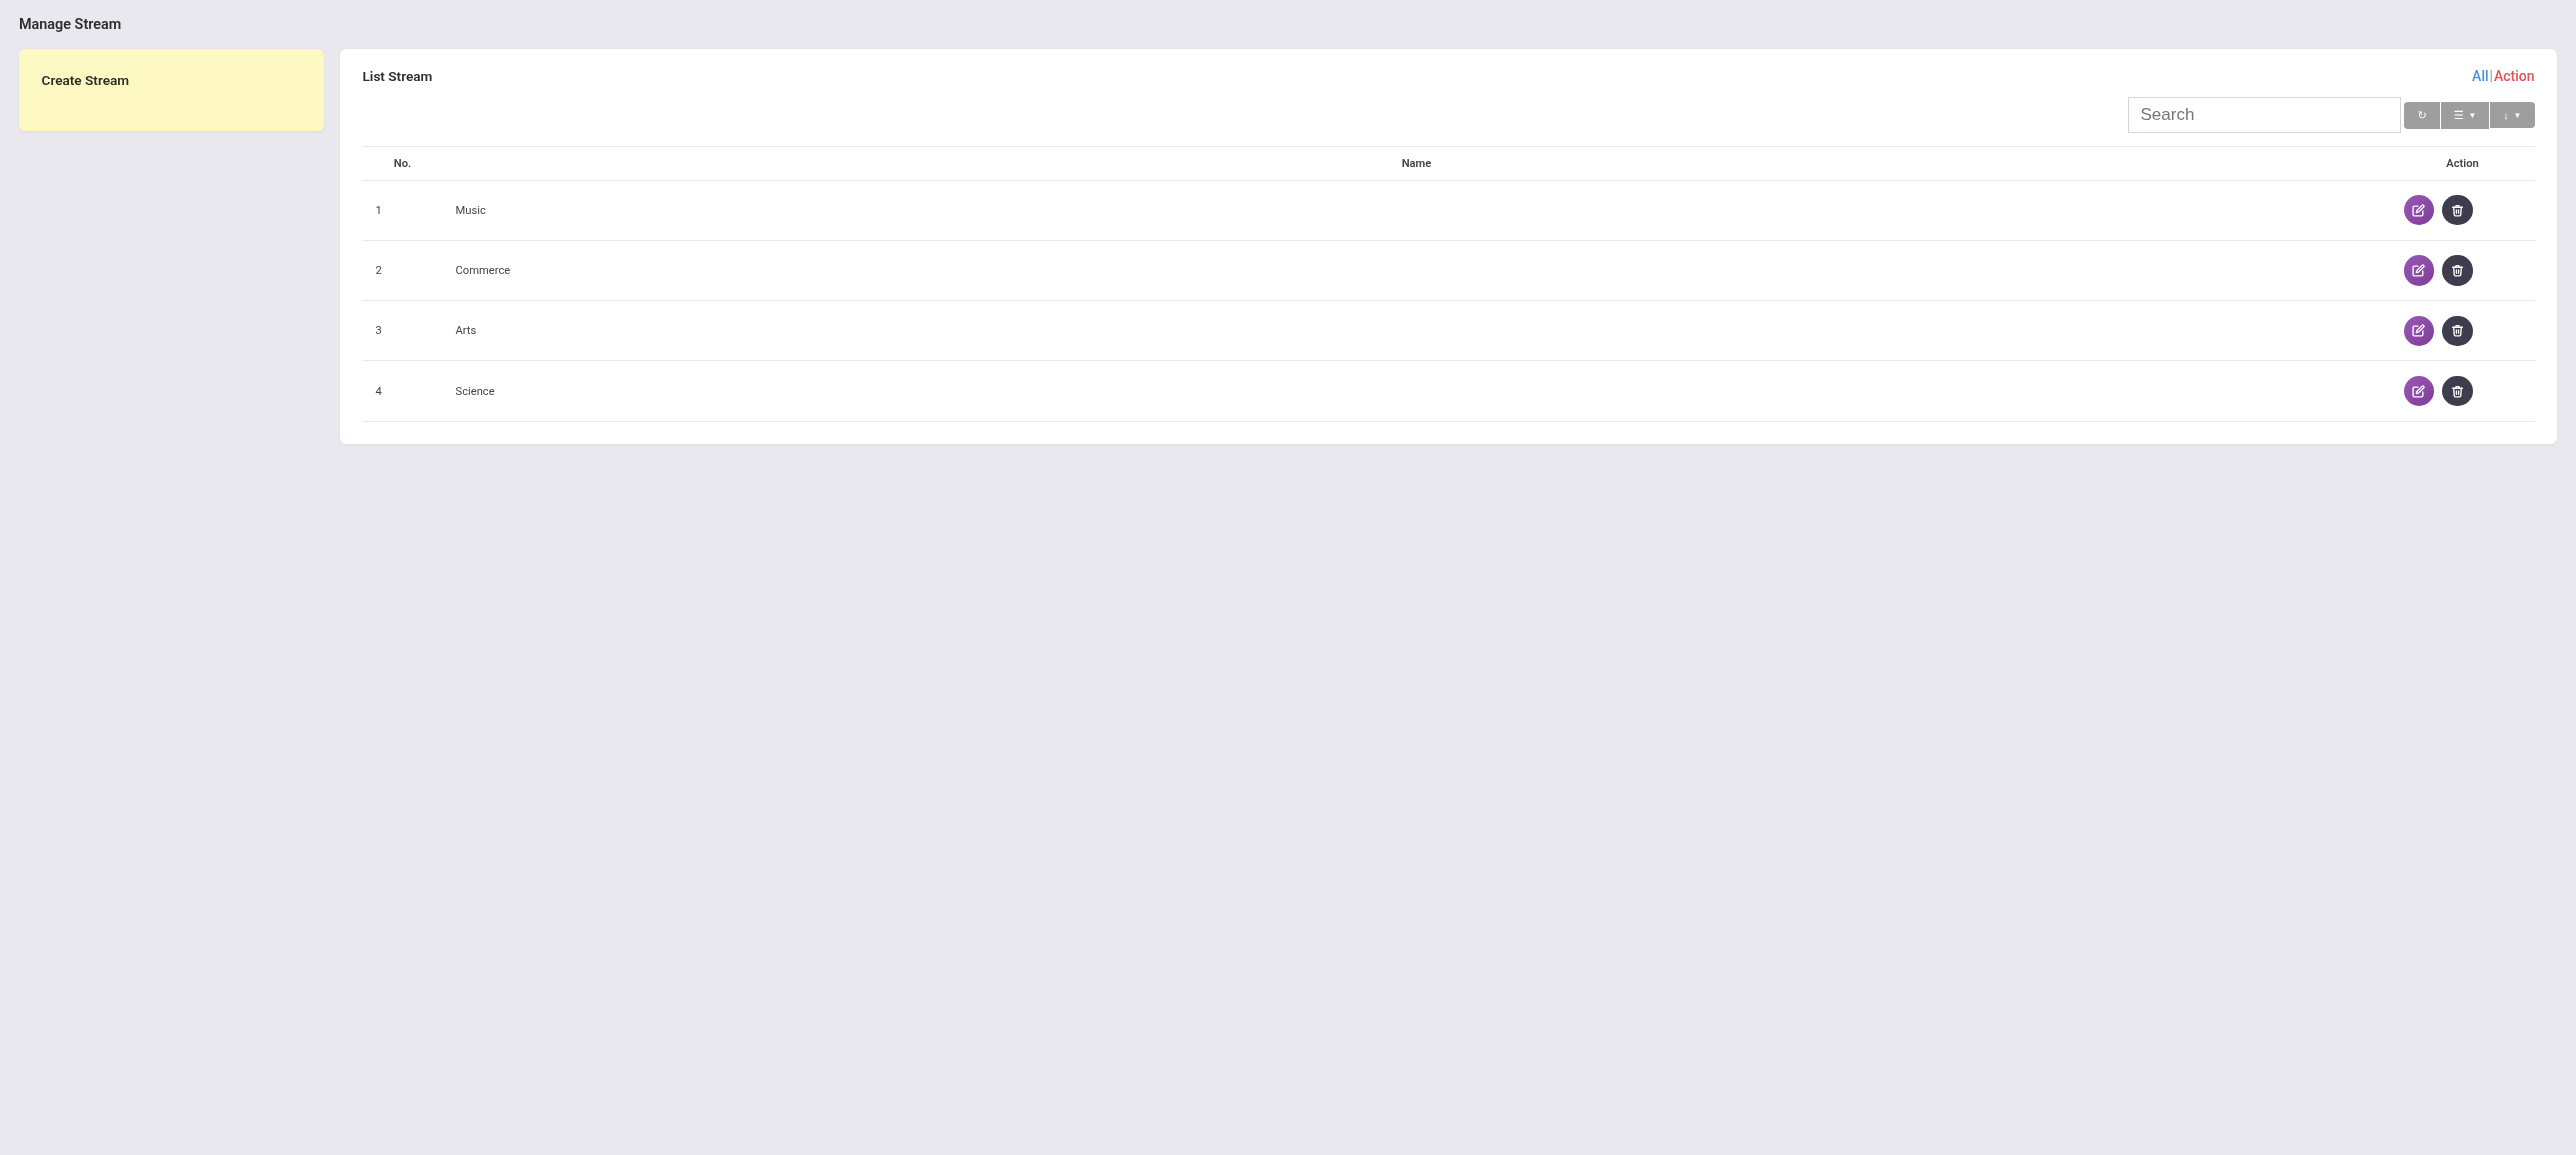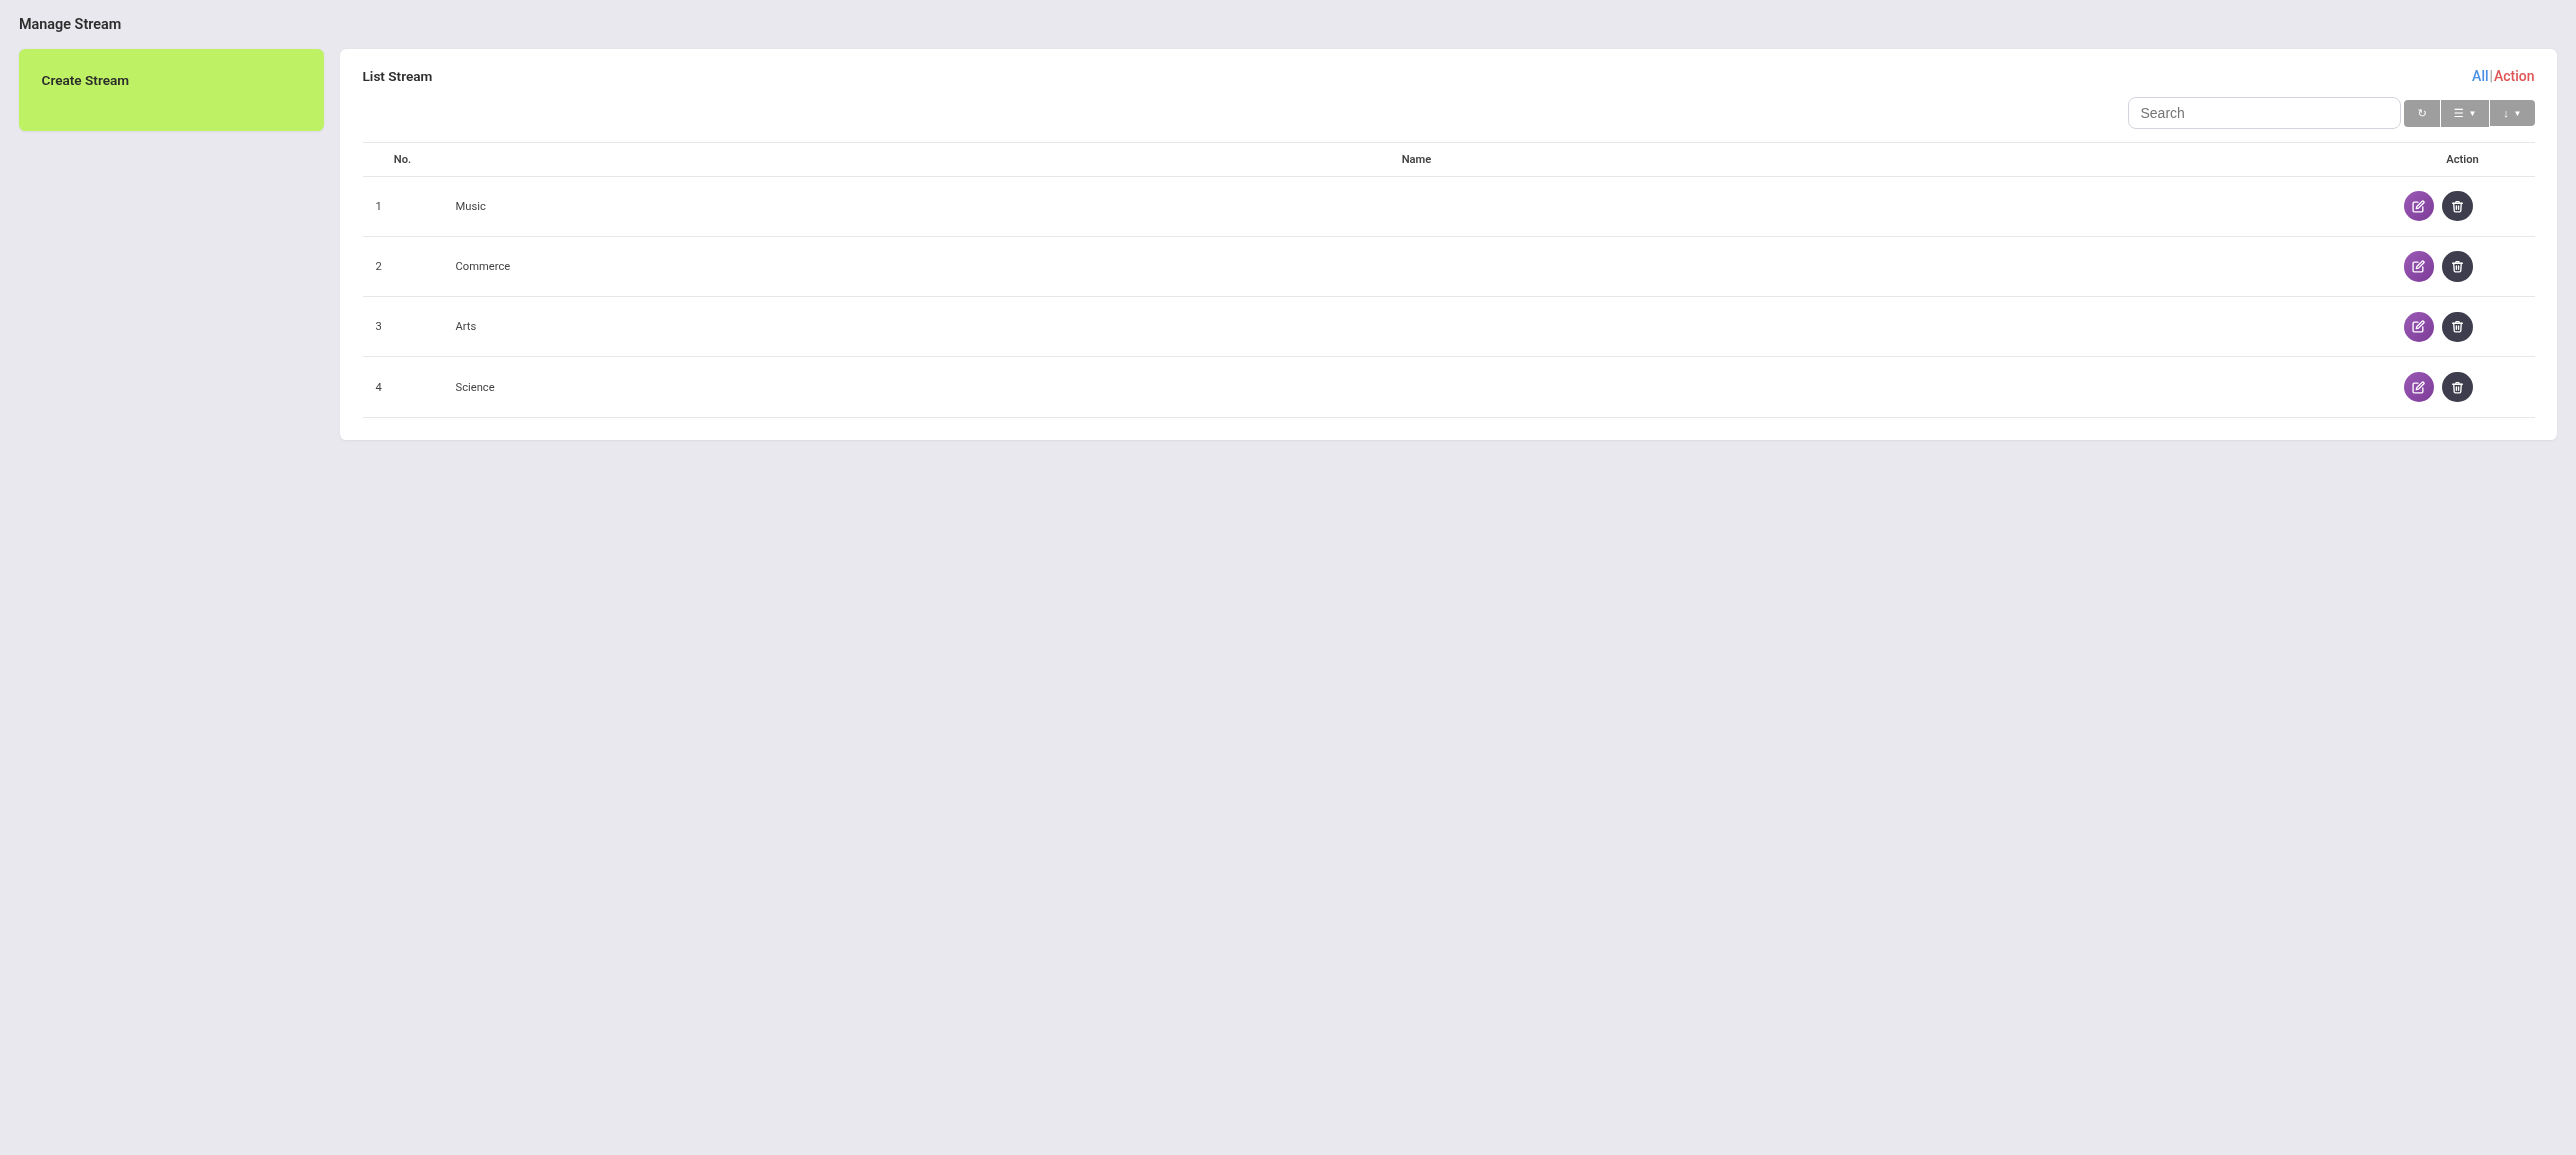--- a/index.html
+++ b/index.html
@@ -25,21 +25,21 @@
     }
 
     .main-layout {
       display: flex;
       gap: 16px;
       align-items: flex-start;
     }
 
     
     .create-panel {
-      background: #bef264;
+      background: #fef9c3;
       border-radius: 6.4px;
       padding: 22.5px 22.5px 26px;
       width: 305px;
       min-width: 305px;
       box-shadow: 0 0.8px 2.4px rgba(0,0,0,0.06);
     }
 
     .create-panel h2 {
       font-size: 13.6px;
       font-weight: 600;
@@ -140,22 +140,22 @@
     .search-box {
       flex: 1;
       max-width: 273px;
       margin-right: 3.2px;
     }
 
     .search-input {
       width: 100%;
       padding: 7.2px 11.2px;
       border: 0.8px solid #d1d5db;
-      border-radius: 8px;
-      font-size: 14px;
+      border-radius: 0;
+      font-size: 17px;
       color: #333;
       outline: none;
       background: #fff;
     }
 
     .toolbar-btn {
       background: #9e9e9e;
       color: #fff;
       border: none;
       padding: 7.2px 13px;

